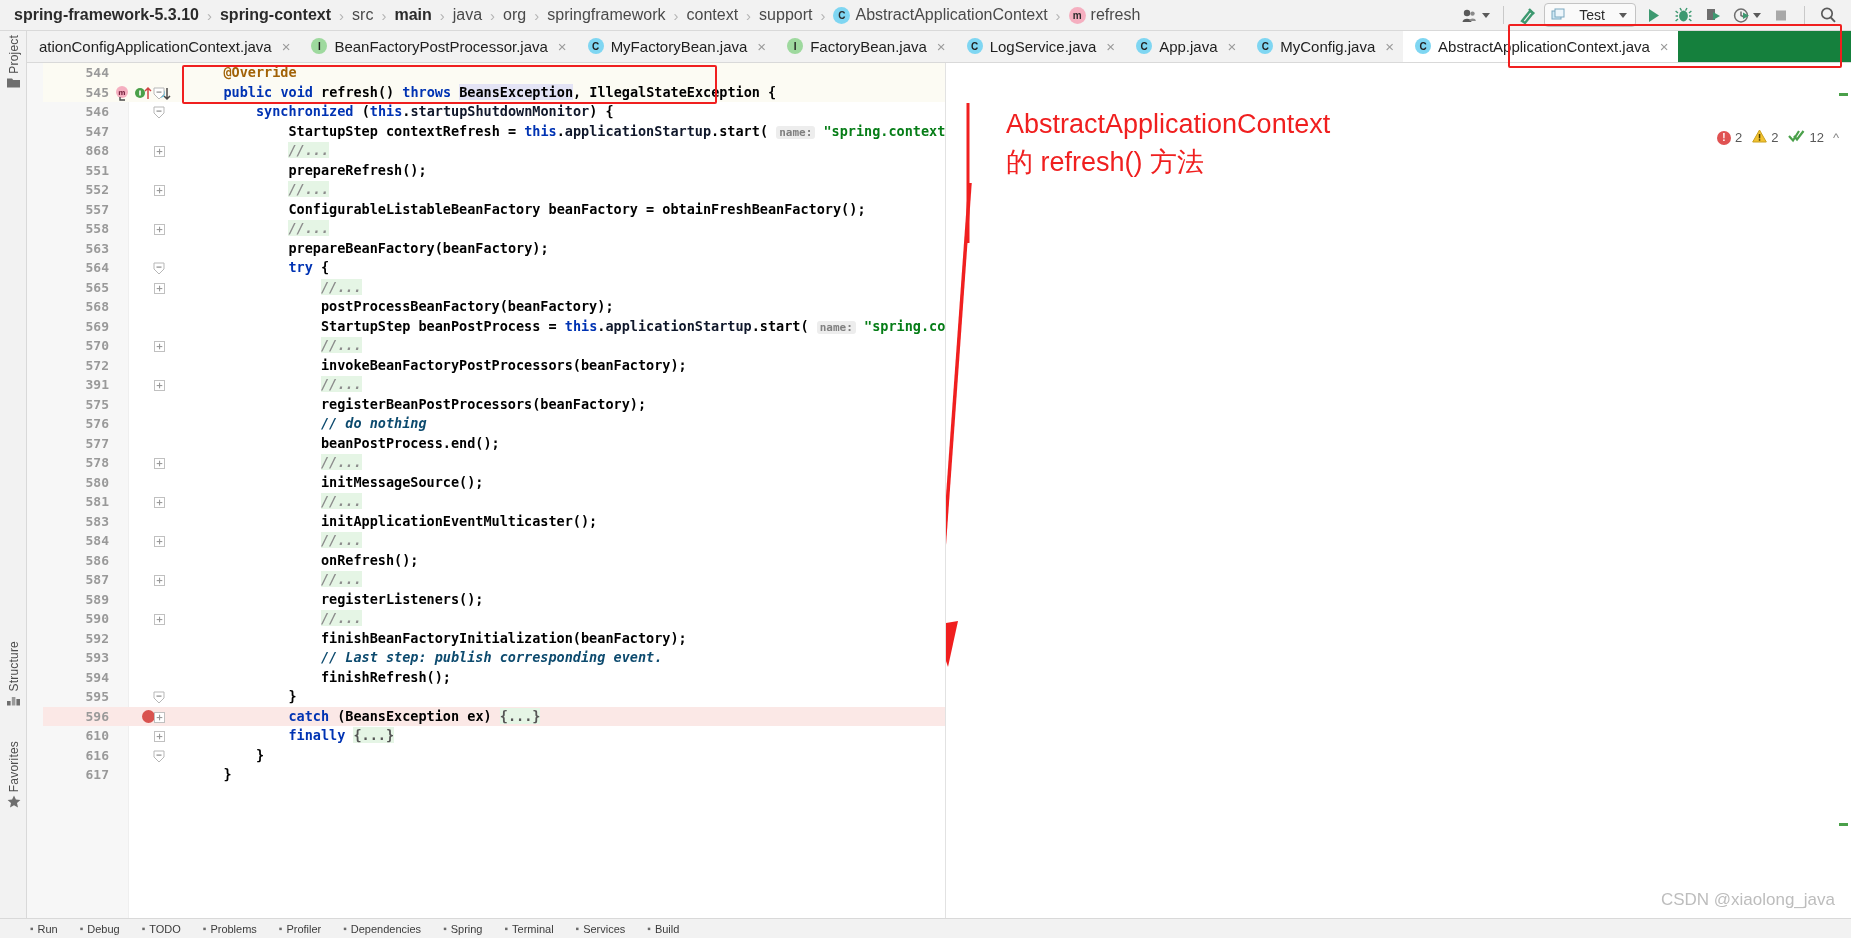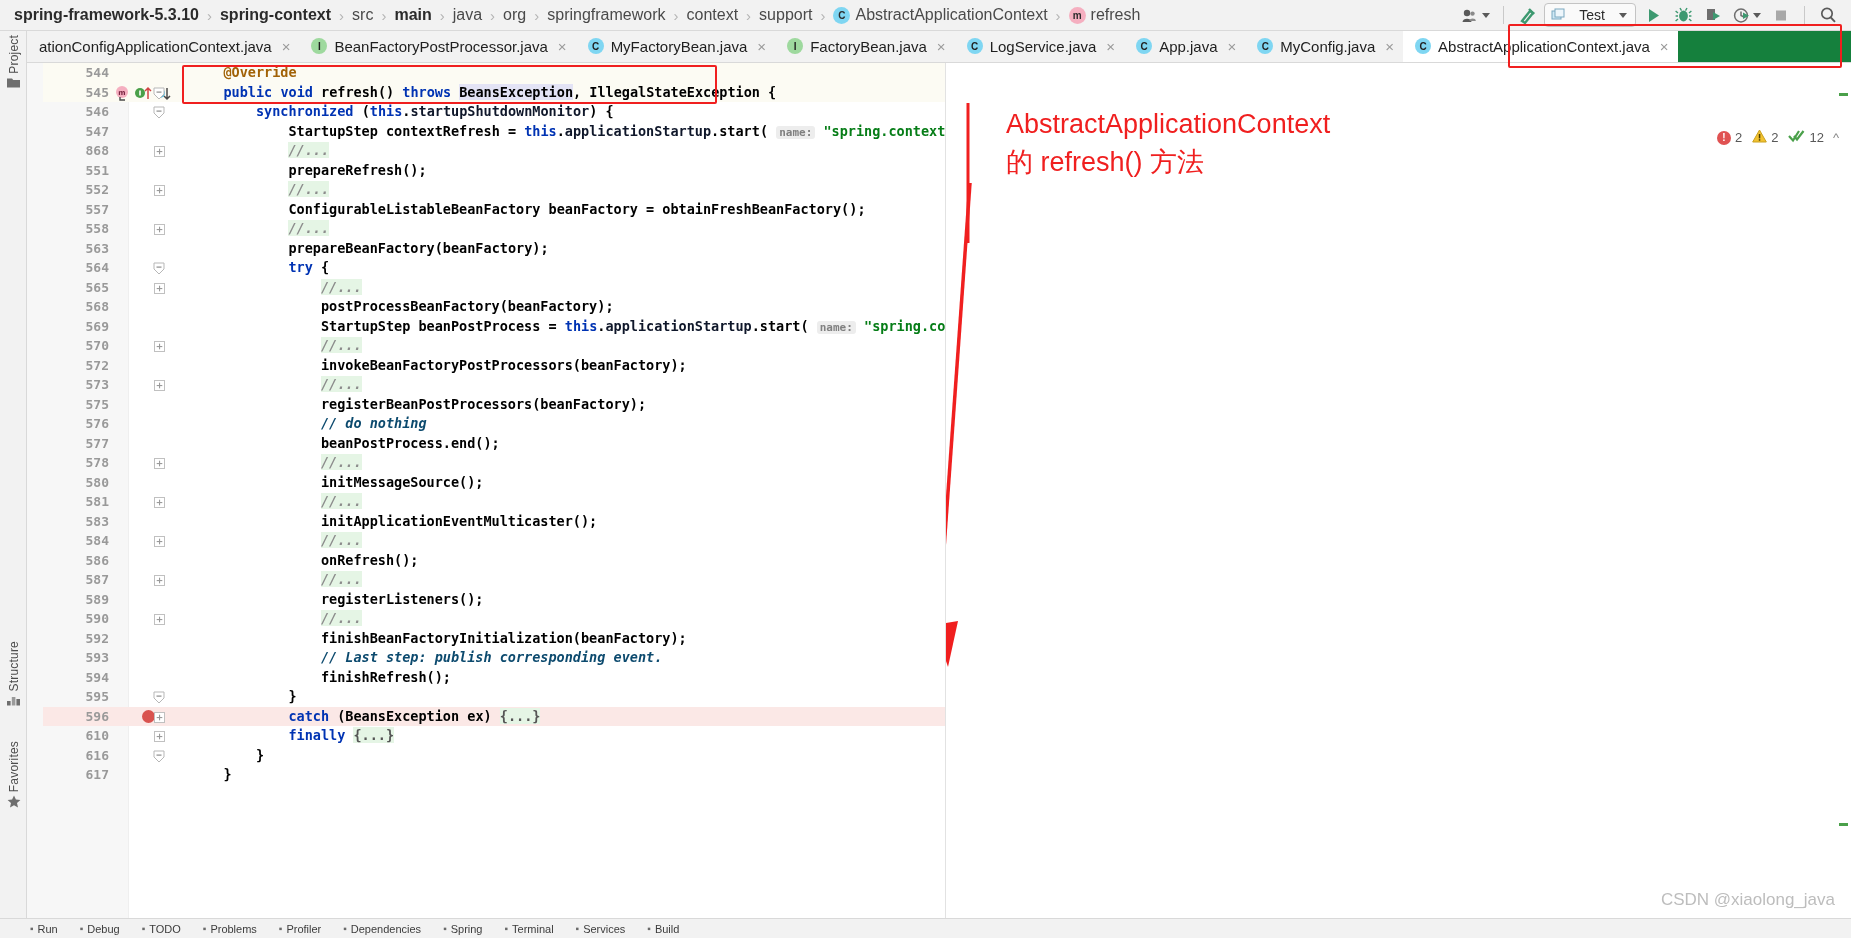--- a/index.html
+++ b/index.html
@@ -455,21 +455,21 @@
       </div>
       <div class="row"><span class="ln">570</span><span><svg style="position:absolute;left:111px;top:5px" width="11" height="11" viewBox="0 0 11 11">
             <rect x="0.5" y="0.5" width="10" height="10" fill="#fff" stroke="#c0c0c0"></rect>
             <rect x="2.7" y="5" width="5.6" height="1.1" fill="#9a9a9a"></rect>
             <rect x="5" y="2.7" width="1.1" height="5.6" fill="#9a9a9a"></rect>
           </svg></span><span class="code" style="left: 277.92px; font-family: &quot;DejaVu Sans Mono&quot;, monospace; font-size: 13.5px; line-height: 19.5px; white-space: pre;"><span class="cmtdots">//...</span></span></div>
       <div class="row">
         <span class="ln">572</span>
         <span class="code" style="left: 277.92px; font-family: &quot;DejaVu Sans Mono&quot;, monospace; font-size: 13.5px; line-height: 19.5px; white-space: pre;"><span>invokeBeanFactoryPostProcessors(beanFactory);</span></span>
       </div>
-      <div class="row"><span class="ln">573</span><span><svg style="position:absolute;left:111px;top:5px" width="11" height="11" viewBox="0 0 11 11">
+      <div class="row"><span class="ln">391</span><span><svg style="position:absolute;left:111px;top:5px" width="11" height="11" viewBox="0 0 11 11">
             <rect x="0.5" y="0.5" width="10" height="10" fill="#fff" stroke="#c0c0c0"></rect>
             <rect x="2.7" y="5" width="5.6" height="1.1" fill="#9a9a9a"></rect>
             <rect x="5" y="2.7" width="1.1" height="5.6" fill="#9a9a9a"></rect>
           </svg></span><span class="code" style="left: 277.92px; font-family: &quot;DejaVu Sans Mono&quot;, monospace; font-size: 13.5px; line-height: 19.5px; white-space: pre;"><span class="cmtdots">//...</span></span></div>
       <div class="row">
         <span class="ln">575</span>
         <span class="code" style="left: 277.92px; font-family: &quot;DejaVu Sans Mono&quot;, monospace; font-size: 13.5px; line-height: 19.5px; white-space: pre;"><span>registerBeanPostProcessors(beanFactory);</span></span>
       </div>
       <div class="row">
         <span class="ln">576</span>

